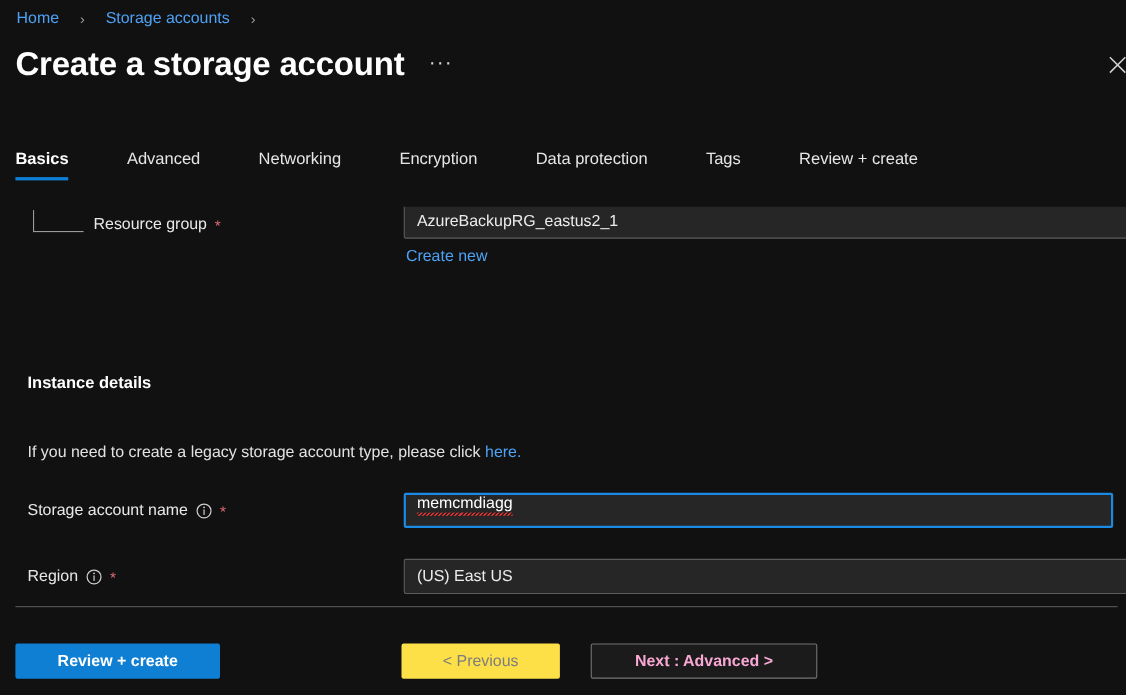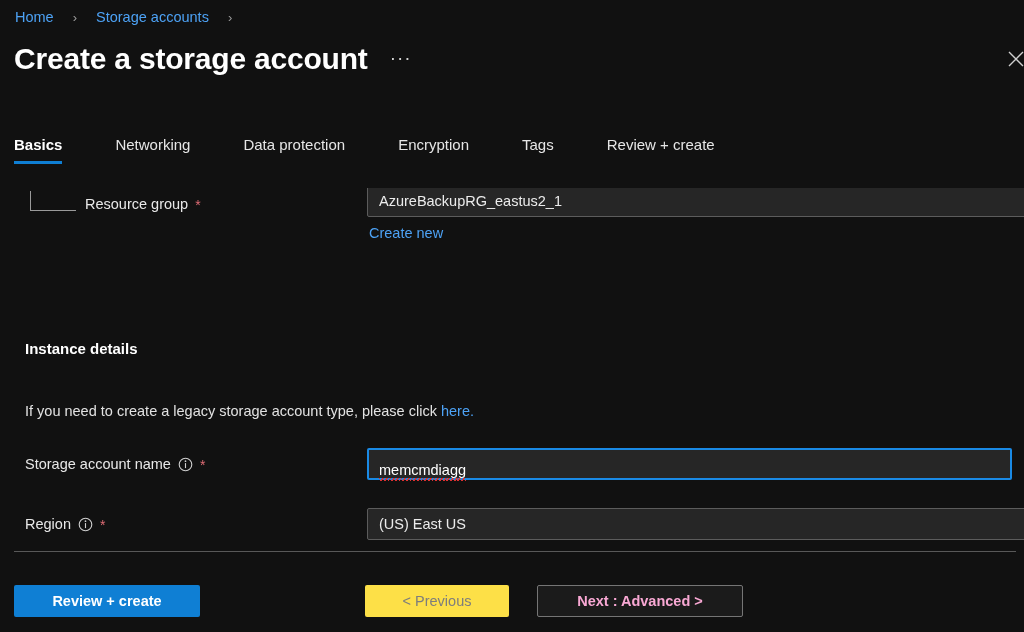--- a/index.html
+++ b/index.html
@@ -209,21 +209,21 @@
   }
   .chevron svg { display: block; }
 
   .text-input {
     width: 645px;
     height: 32px;
     background: #262626;
     border: 2px solid #1a8ae5;
     border-radius: 2px;
     display: flex;
-    align-items: flex-end;
+    align-items: flex-start;
     padding: 0 10px;
     font-size: 14.5px;
     color: #ffffff;
   }
   .spell-error {
     position: relative;
     display: inline-block;
   }
   .spell-error::after {
     content: "";
@@ -332,27 +332,30 @@
   <svg width="22" height="22" viewBox="0 0 22 22">
     <path d="M4 4 L18 18 M18 4 L4 18" stroke="#d0d0d0" stroke-width="1.4" fill="none"></path>
   </svg>
 </div>
 
 <div class="tabs">
   <div class="tab active">
     <span>Basics</span>
   </div>
   <div class="tab">
+    <span>Advanced</span>
+  </div>
+  <div class="tab">
     <span>Networking</span>
   </div>
   <div class="tab">
+    <span>Encryption</span>
+  </div>
+  <div class="tab">
     <span>Data protection</span>
-  </div>
-  <div class="tab">
-    <span>Encryption</span>
   </div>
   <div class="tab">
     <span>Tags</span>
   </div>
   <div class="tab">
     <span>Review + create</span>
   </div>
 </div>
 
 <div class="form-area">

